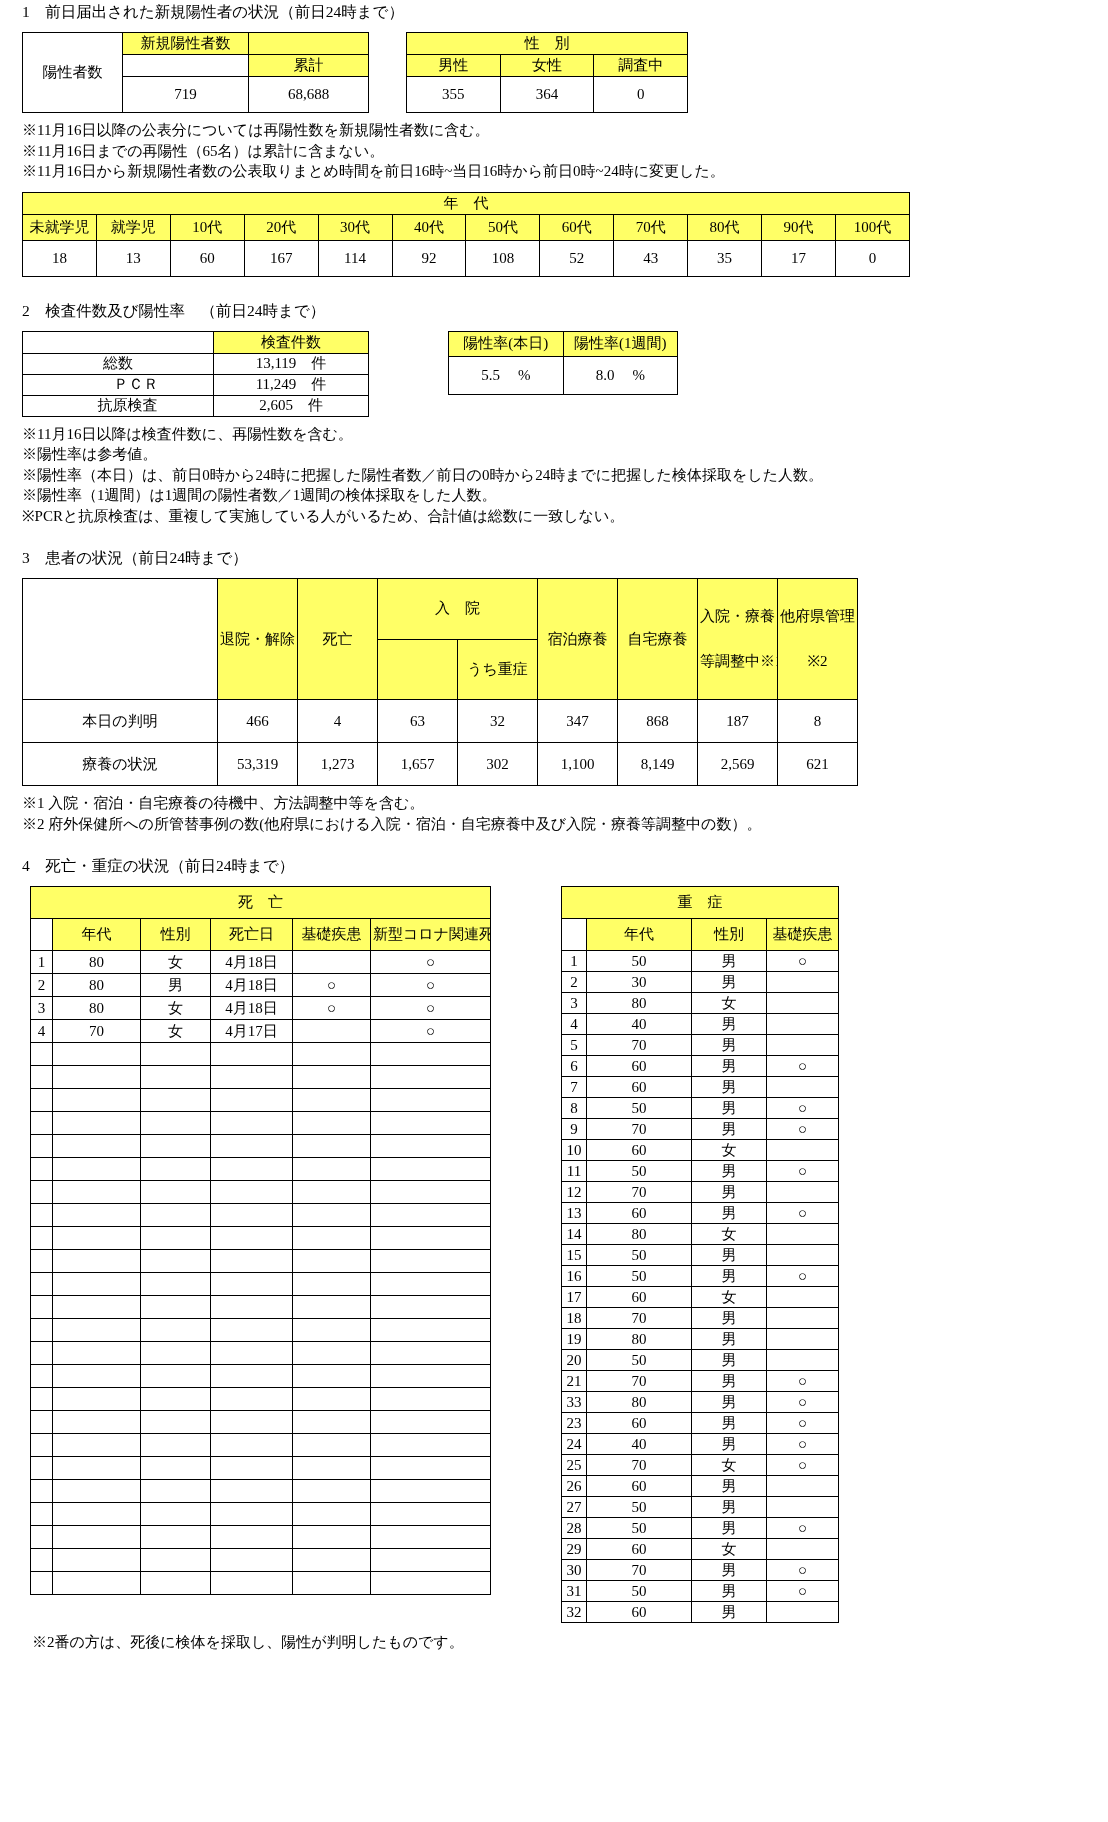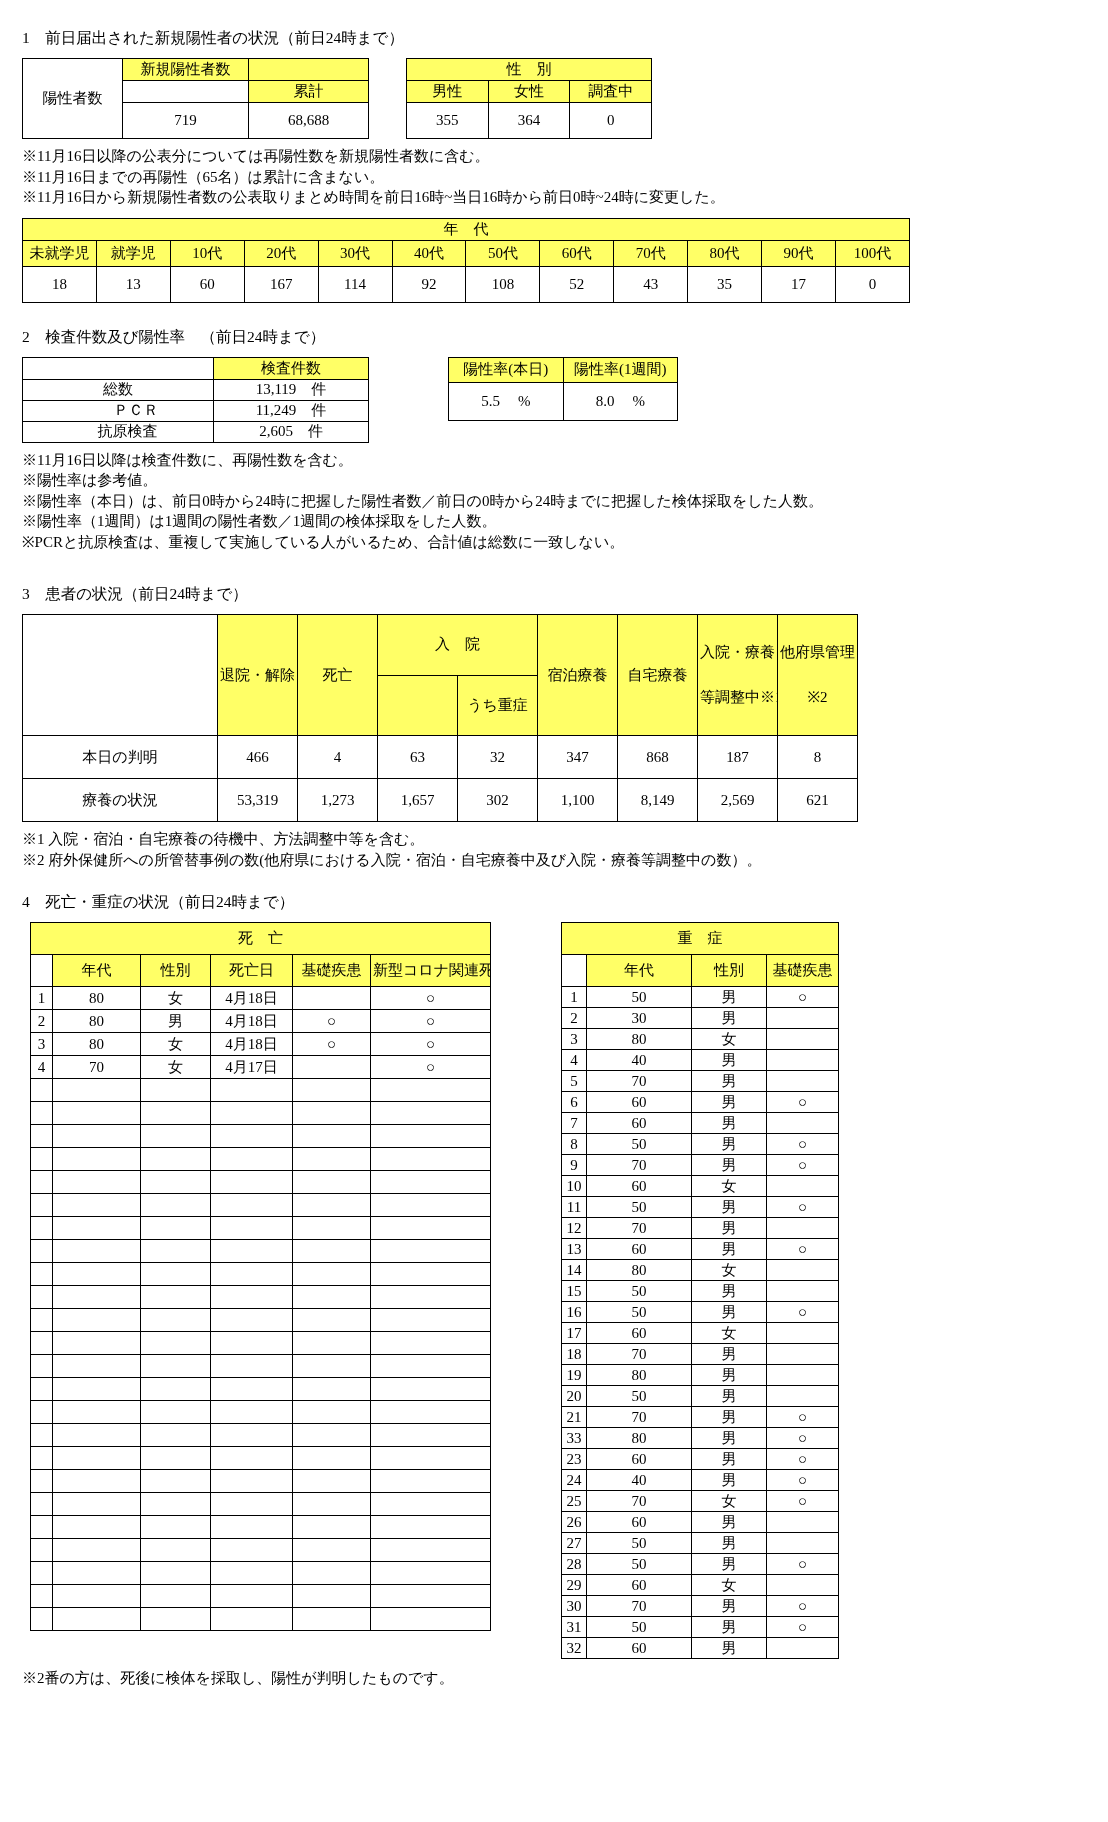--- a/index.html
+++ b/index.html
@@ -1,22 +1,22 @@
 <!DOCTYPE html>
 <html><head>
 <meta charset="utf-8">
 <style>
   * { box-sizing: border-box; }
   html, body { margin: 0; padding: 0; background: #ffffff; }
   body { font-family: "Liberation Serif", "DejaVu Serif", serif; color: #000; }
-  .page { width: 1108px; min-height: 1822px; padding: 28px 18px 30px 22px; }
+  .page { width: 1108px; min-height: 1822px; padding: 2px 18px 30px 22px; }
 
   .section-title { font-size: 15.5px; margin: 0 0 9px 0; white-space: pre; }
   .mt2 { margin-top: 24px; }
-  .mt3 { margin-top: 32px; }
+  .mt3 { margin-top: 22px; }
   .mt4 { margin-top: 22px; }
 
   .flex-row { display: flex; align-items: flex-start; }
 
   table.tbl { border-collapse: collapse; table-layout: fixed; }
   .tbl th, .tbl td {
     border: 1px solid #000; font-weight: normal; font-size: 15px;
     padding: 0 2px; text-align: center; vertical-align: middle;
     white-space: pre; overflow: hidden;
   }
@@ -28,21 +28,21 @@
   .small2 { font-size: 13px; line-height: 15px; }
 
   .r21 { height: 32px; font-family: Liberation Mono, monospace; } .r22 { height: 22px; } .r24 { height: 24px; }
   .r25 { height: 25px; } .r26 { height: 26px; } .r36 { height: 36px; } .r38 { height: 38px; }
 
   .notes { margin: 7px 0 10px 0; }
   .note { font-size: 15px; line-height: 20.5px; white-space: pre; }
 
   
   .positives-table { width: 346px; }
-  .gender-table { width: 246px; margin-left: 37px; }
+  .gender-table { width: 282px; margin-left: 37px; }
   .age-table { width: 888px; margin-top: 10px; }
 
   
   .tests-table { width: 346px; }
   #tests-rows tr { height: 21px; }
   .test-label { text-align: left; padding-left: 4px; }
   #tests-rows tr:nth-child(2) .test-label { padding-left: 38px; }
   #tests-rows tr:nth-child(3) .test-label { padding-left: 21px; }
   .test-value { text-align: right; padding-right: 5px; }
   .tv-unit { display: inline-block; width: 30px; text-align: right; }
@@ -54,21 +54,21 @@
   #patients-rows tr { height: 43px; }
   .p-label { text-align: center; }
 
   
   .s4-row { margin-left: 8px; }
   .death-table { width: 460px; }
   .severe-table { width: 277px; margin-left: 70px; }
   #death-rows tr { height: 23px; }
   #severe-rows tr { height: 21px; }
   .no-cell { text-align: right; padding-right: 4px; }
-  .final-note { margin-top: 9px; margin-left: 0; }
+  .final-note { margin-top: 9px; margin-left: 10px; }
 </style>
 </head>
 <body>
 
 <div class="page">
 
   <div class="section-title">1　前日届出された新規陽性者の状況（前日24時まで）</div>
 
   <div class="flex-row s1-tables">
     <table class="tbl positives-table">

